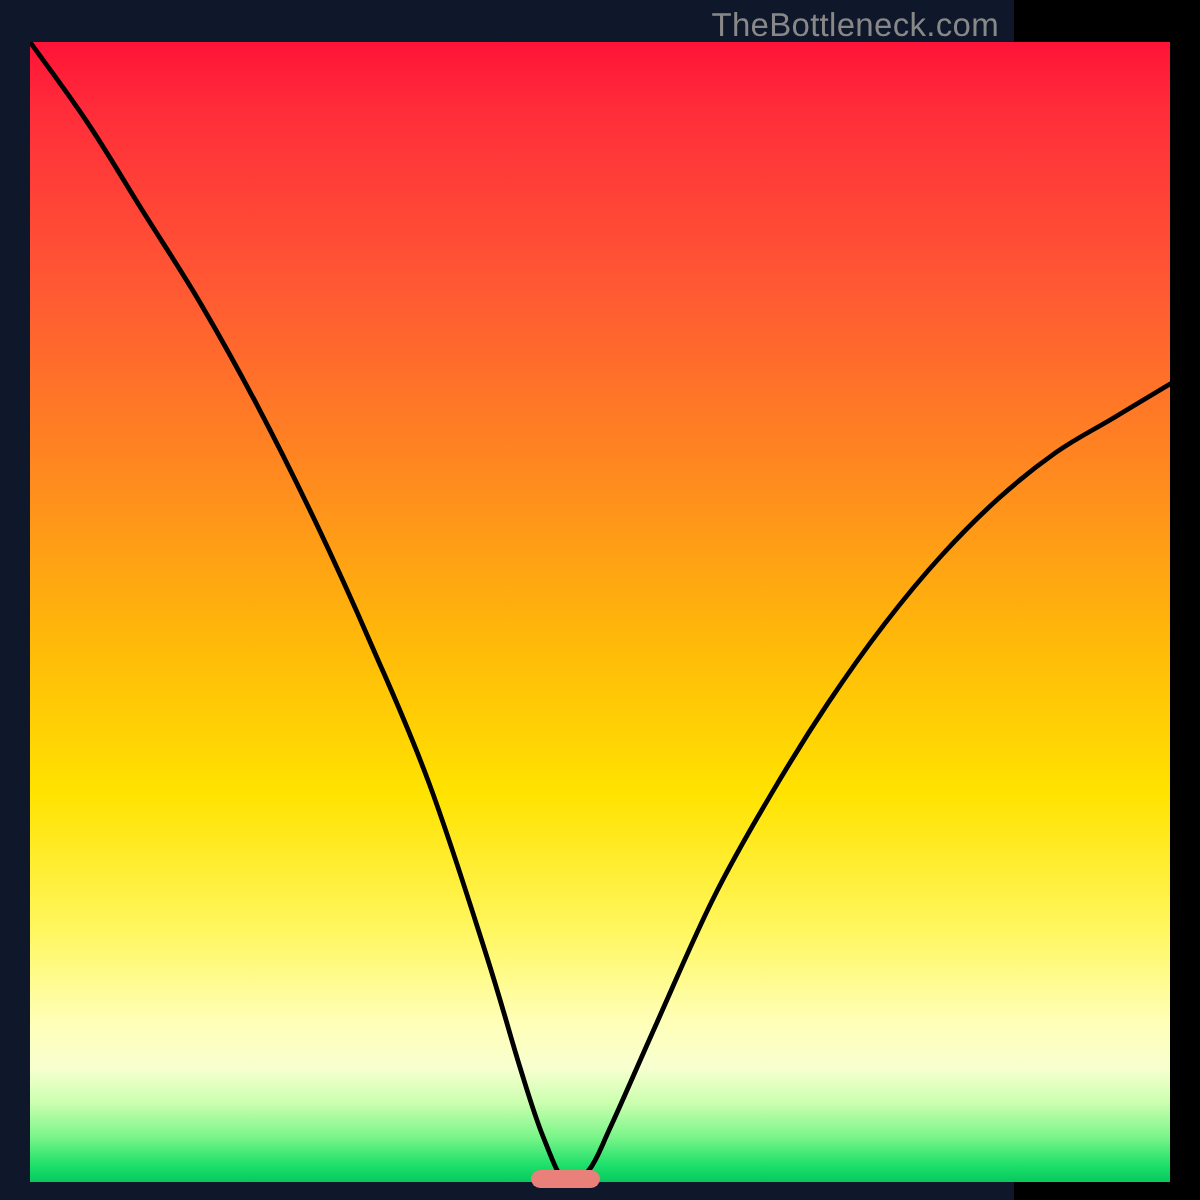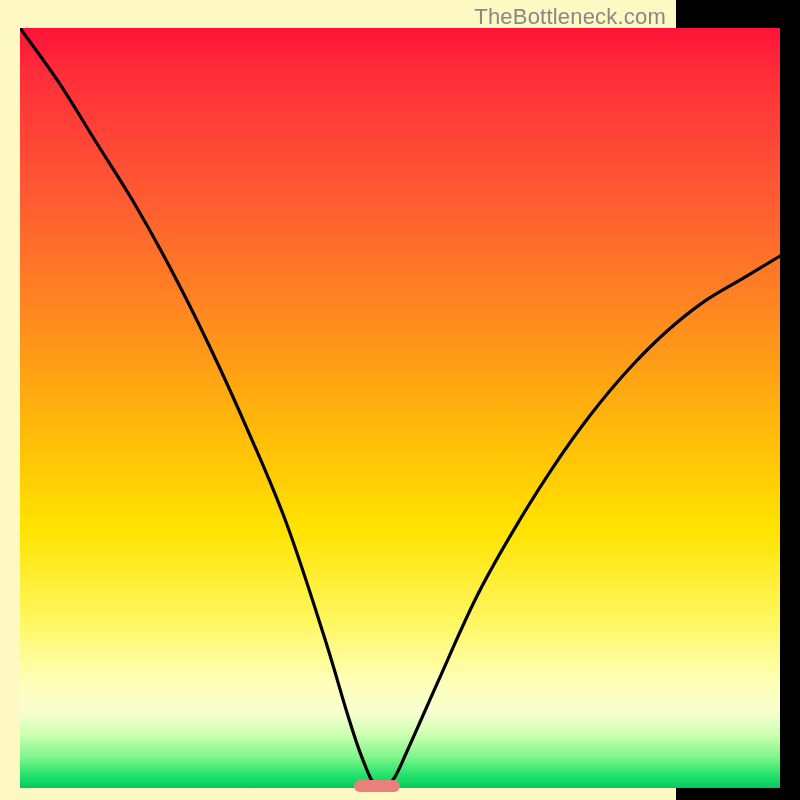--- a/index.html
+++ b/index.html
@@ -8,21 +8,21 @@
     width: 800px;
     height: 800px;
     background: #000;
     overflow: hidden;
     font-family: -apple-system, BlinkMacSystemFont, "Segoe UI", Arial, sans-serif;
   }
   .frame {
     position: relative;
     width: 676px;
     height: 800px;
-    background: #fef9c3;
+    background: #0f172a;
   }
   .watermark {
     position: absolute;
     top: 4px;
     right: 10px;
     color: #888;
     font-size: 22px;
     font-weight: 500;
     letter-spacing: 0.2px;
     z-index: 10;

